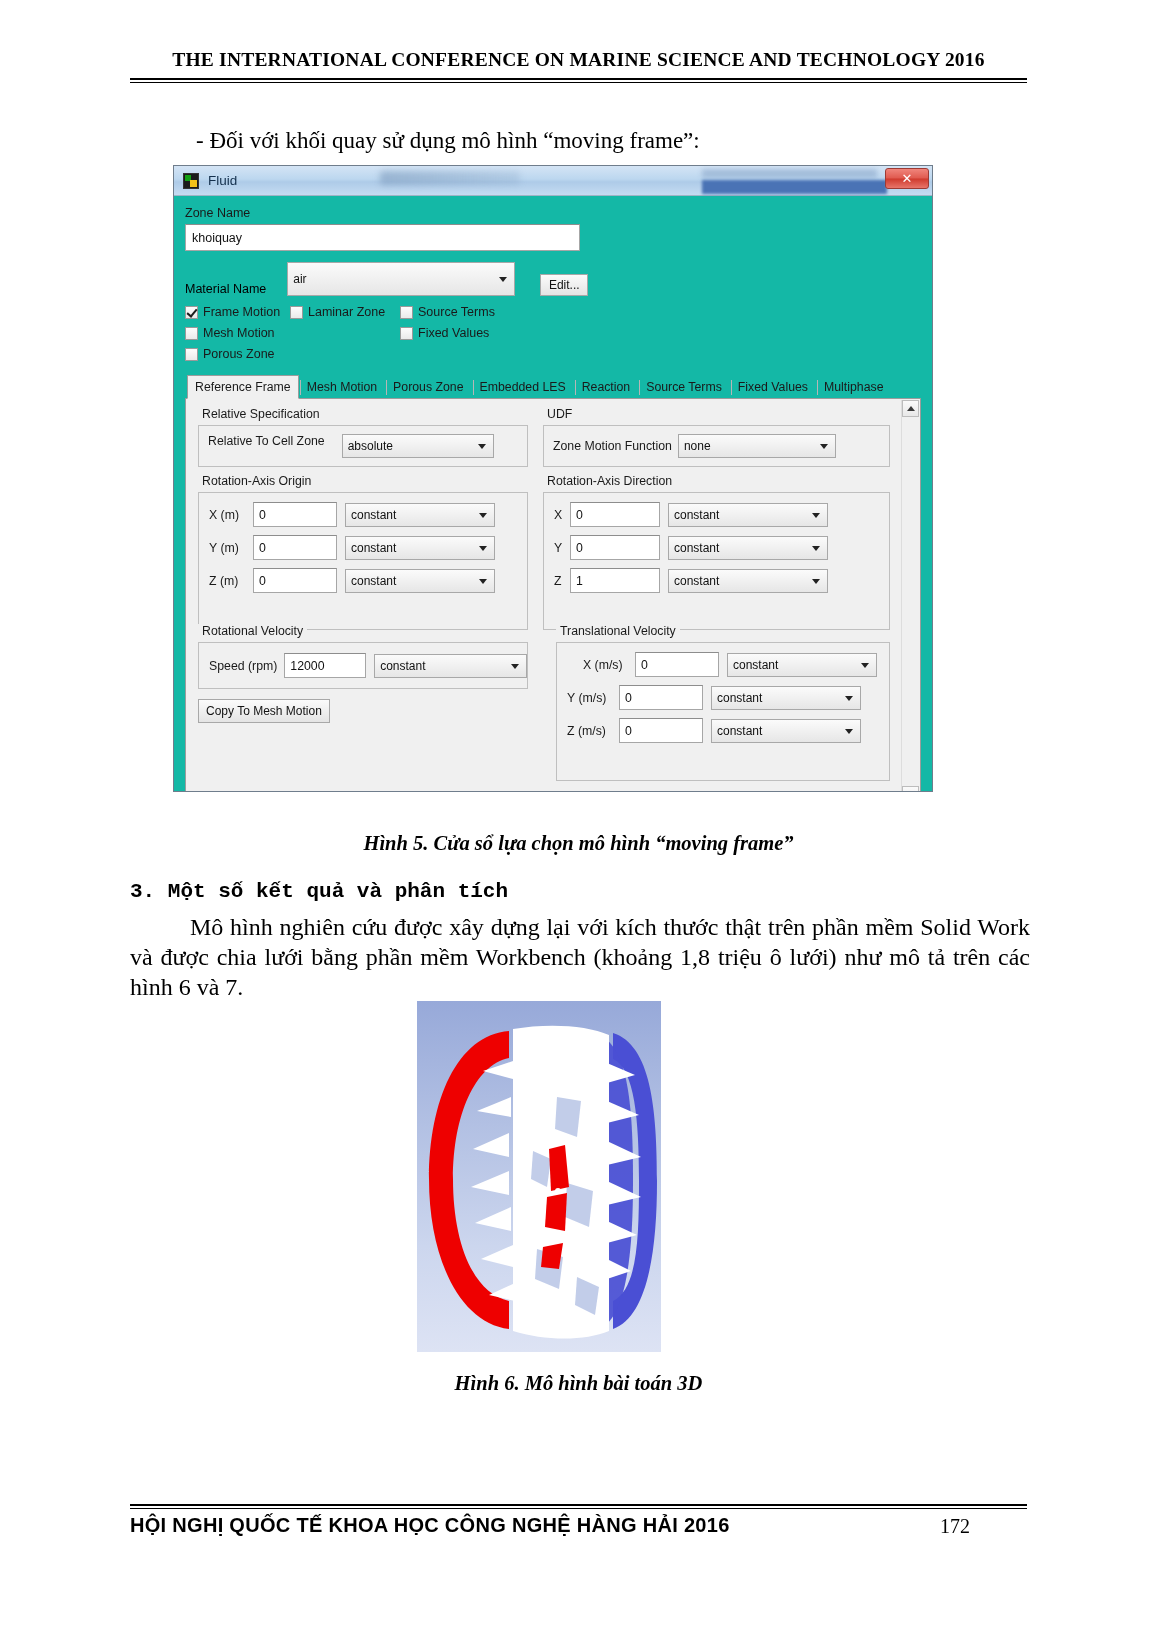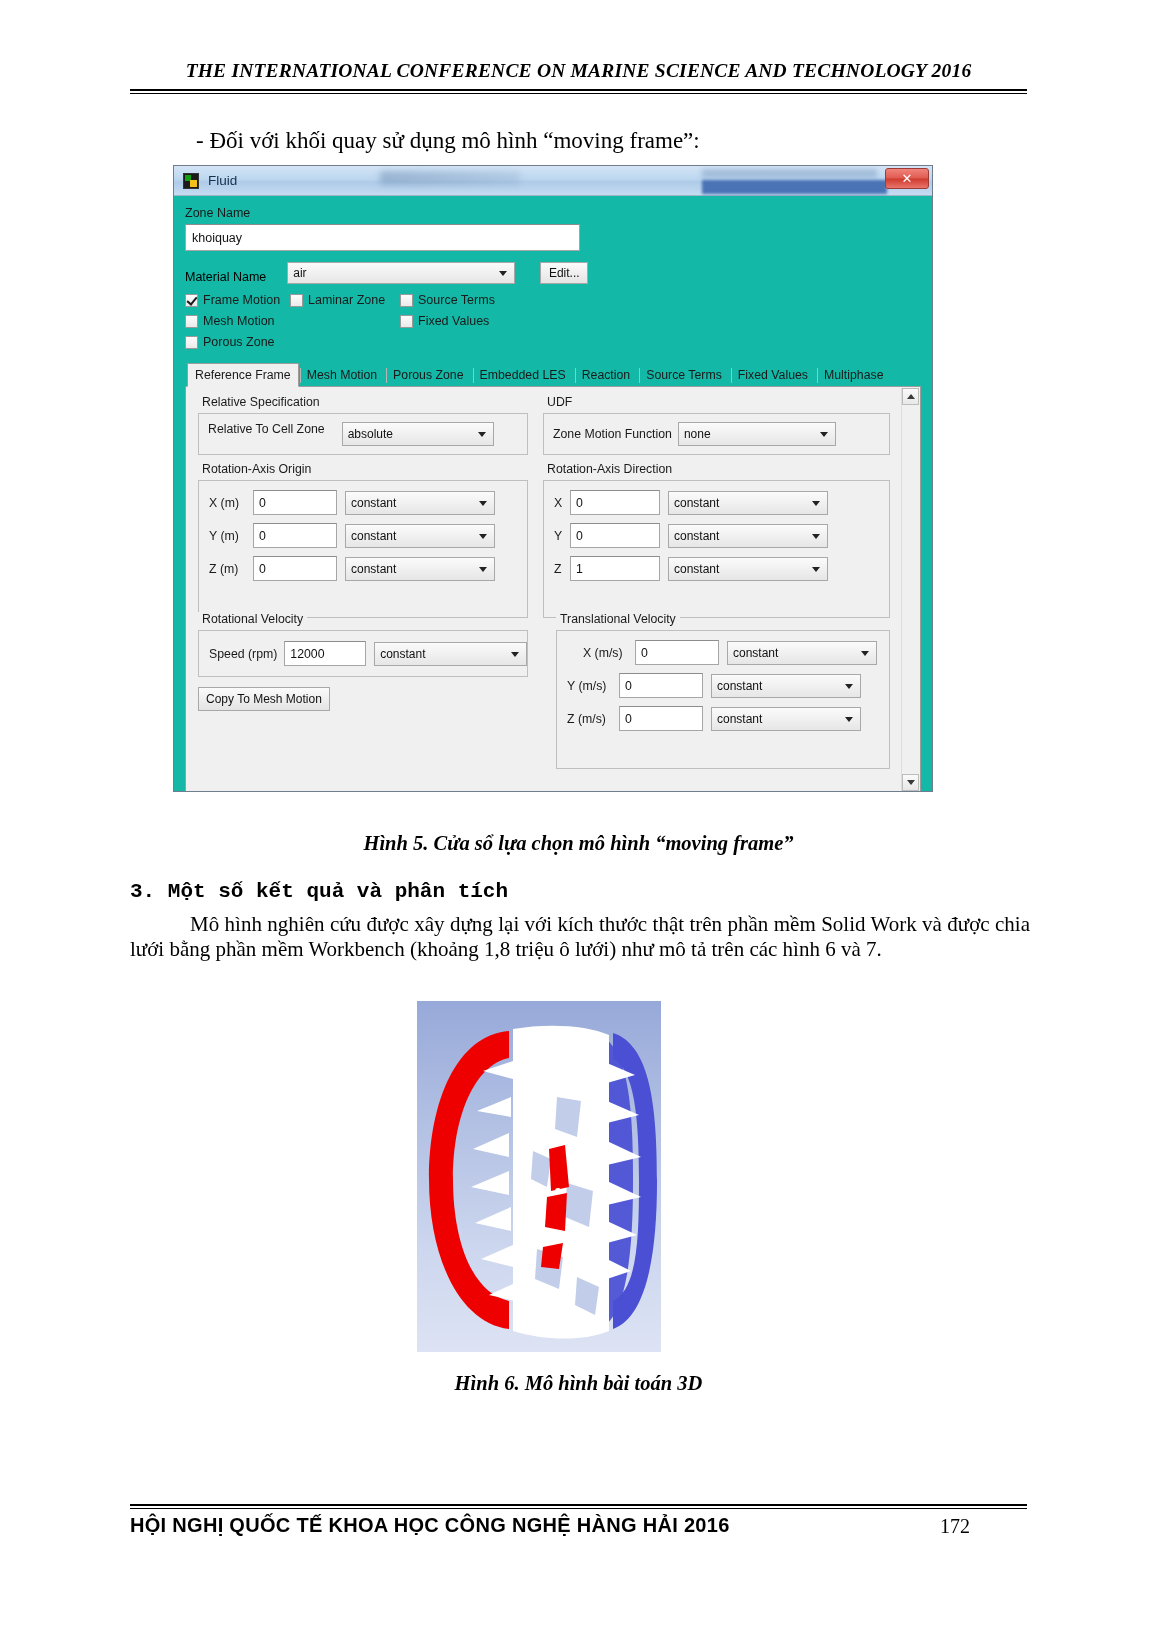--- a/index.html
+++ b/index.html
@@ -13,23 +13,22 @@
     position: relative;
     font-family: "Liberation Serif", serif;
     color: #000;
     overflow: hidden;
   }
 
   
   .page-header {
     position: absolute;
     left: 130px;
-    top: 60px;
+    top: 49px;
     width: 897px;
-    font-style: italic;
   }
   .page-header .title {
     font-family: "Liberation Serif", serif;
     font-weight: bold;
     font-size: 19.5px;
     letter-spacing: 0.2px;
     text-align: center;
     white-space: nowrap;
   }
   .page-header .rule {
@@ -154,21 +153,21 @@
 
   .material-row {
     display: flex;
     align-items: flex-end;
     margin-top: 11px;
     gap: 16px;
   }
   .material-row .lbl { font-size: 12.5px; margin-right: 5px; }
 
   .combo {
-    height: 22px;
+    height: 34px;
     border: 1px solid #a8a8a8;
     background: linear-gradient(to bottom, #fbfbfb, #e6e6e6);
     display: flex;
     align-items: center;
     font-size: 12px;
     color: #111;
     box-sizing: border-box;
     position: relative;
     padding-left: 5px;
   }
@@ -336,22 +335,22 @@
     left: 130px;
     font-family: "Liberation Serif", serif;
     font-weight: bold;
     font-size: 21px;
   }
   .body-par {
     position: absolute;
     left: 130px;
     width: 900px;
     font-family: "Liberation Serif", serif;
-    font-size: 21px;
-    line-height: 25px;
+    font-size: 24px;
+    line-height: 30px;
     text-align: justify;
     text-indent: 60px;
   }
 
   
   .fig3d {
     position: absolute;
     left: 417px;
     top: 1001px;
     width: 244px;

